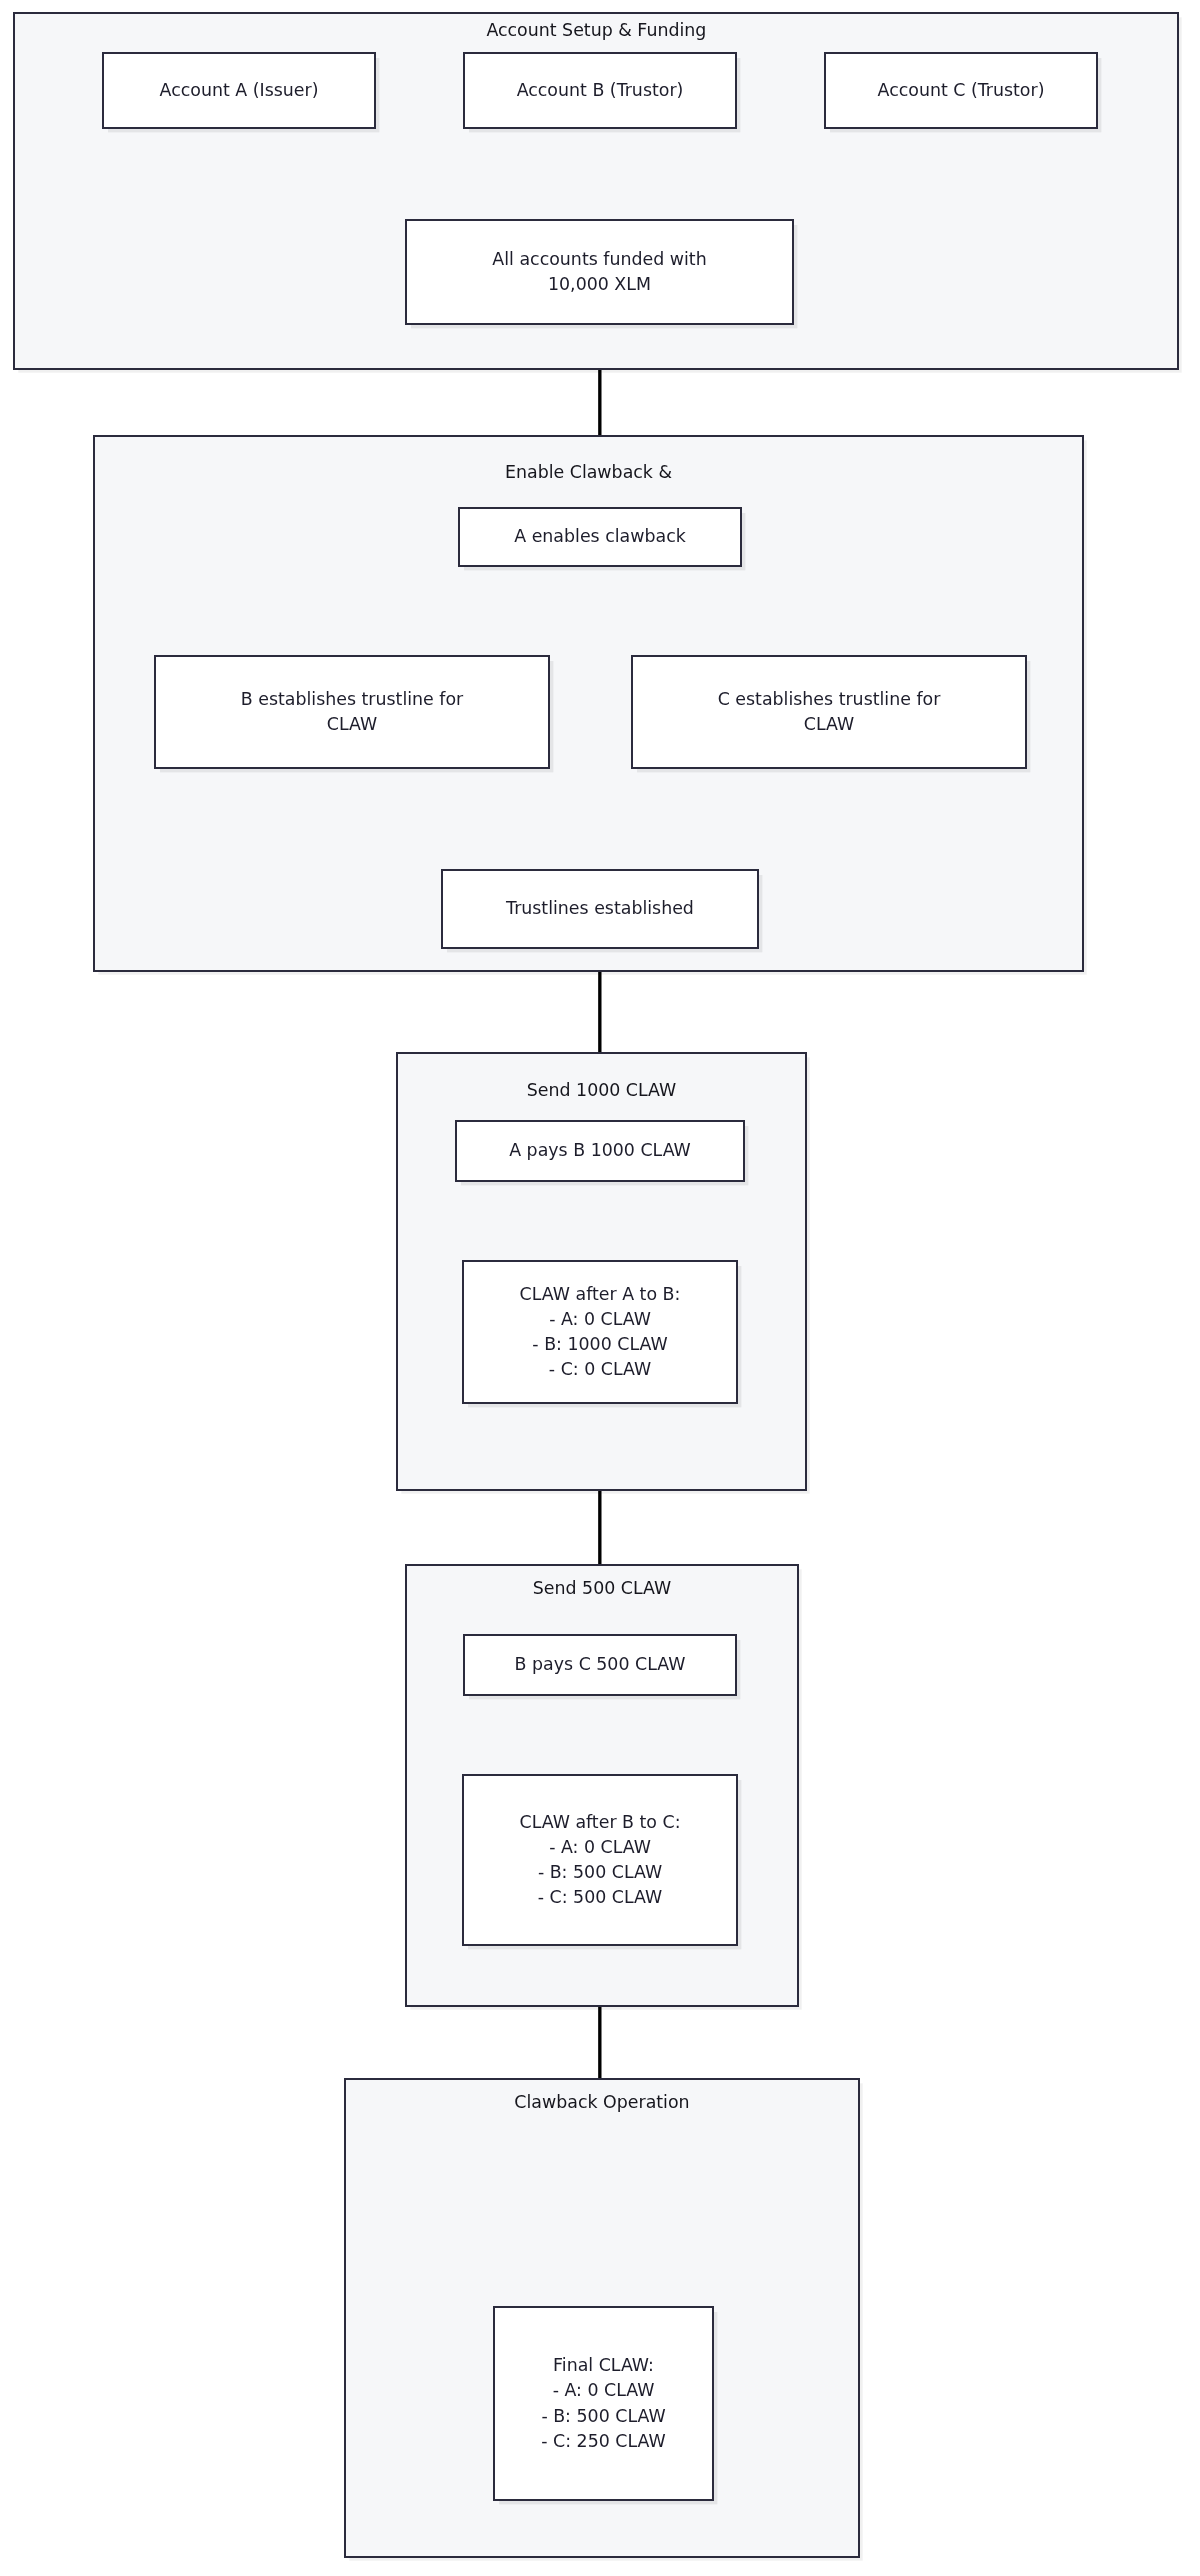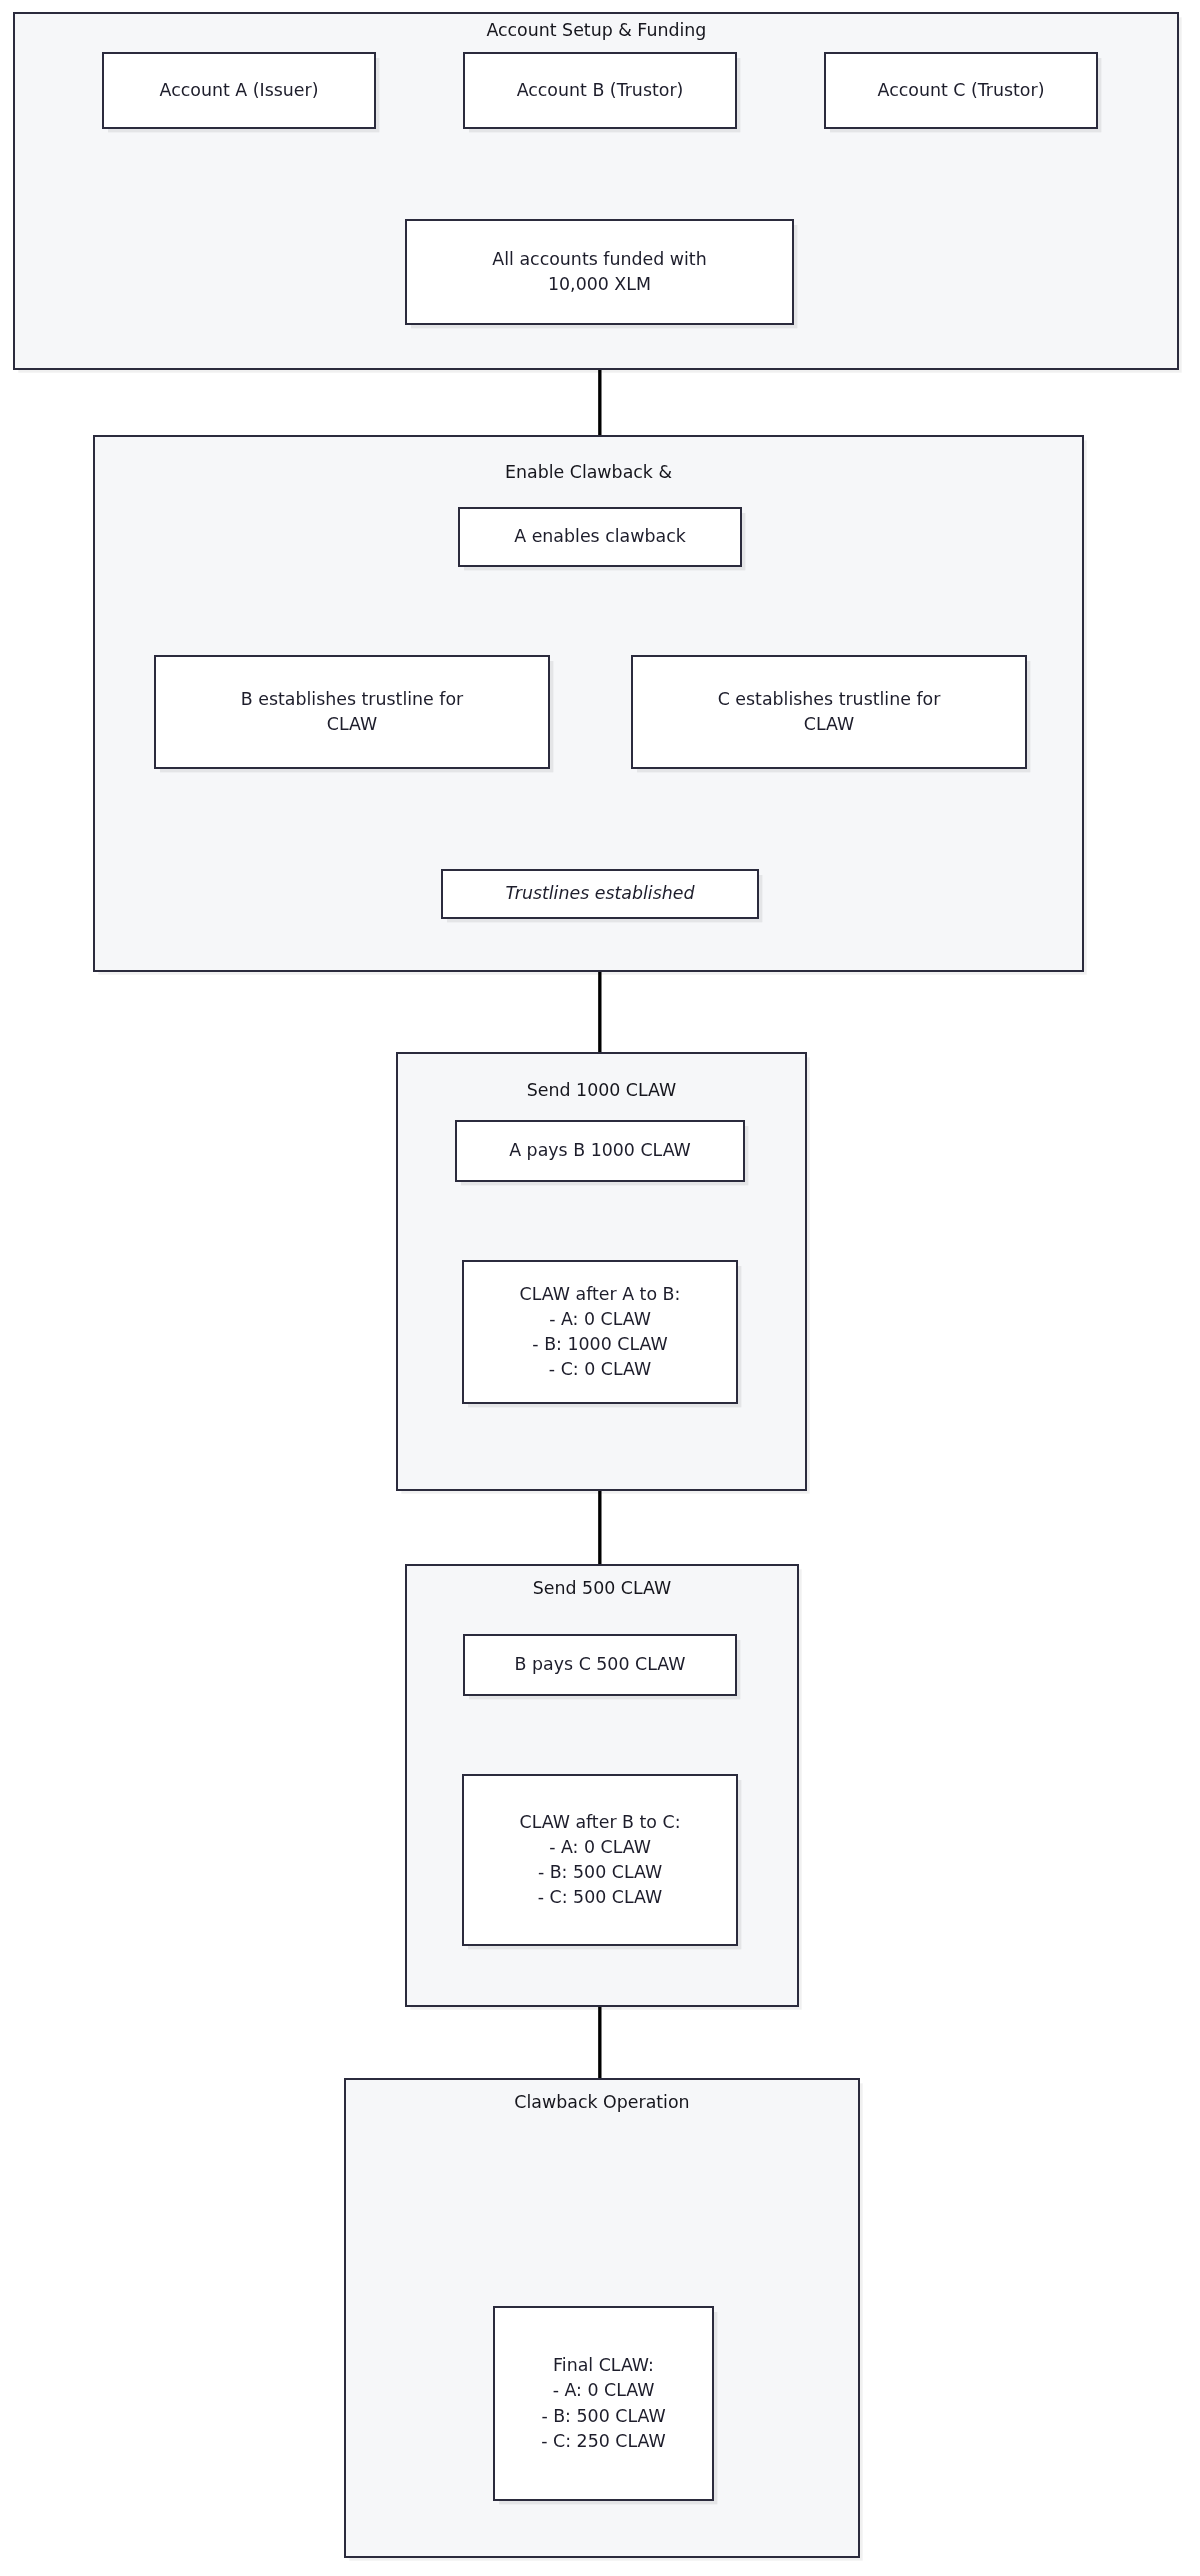--- a/index.html
+++ b/index.html
@@ -117,21 +117,21 @@
   <div class="node" style="left:154px;top:655px;width:396px;height:114px;">
     <span class="lines">B establishes trustline for
 CLAW</span>
   </div>
 
   <div class="node" style="left:631px;top:655px;width:396px;height:114px;">
     <span class="lines">C establishes trustline for
 CLAW</span>
   </div>
 
-  <div class="node" style="left:441px;top:869px;width:318px;height:50px;font-style:italic;">
+  <div class="node" style="left:441px;top:869px;width:318px;height:80px;">
     <span class="lines">Trustlines established</span>
   </div>
 
   <div class="cluster" style="left:396px;top:1052px;width:411px;height:439px;"></div>
   <div class="cluster-title" style="left:396px;top:1080px;width:411px;">Send 1000 CLAW</div>
 
   <div class="node" style="left:455px;top:1120px;width:290px;height:62px;">
     <span class="lines">A pays B 1000 CLAW</span>
   </div>
 

